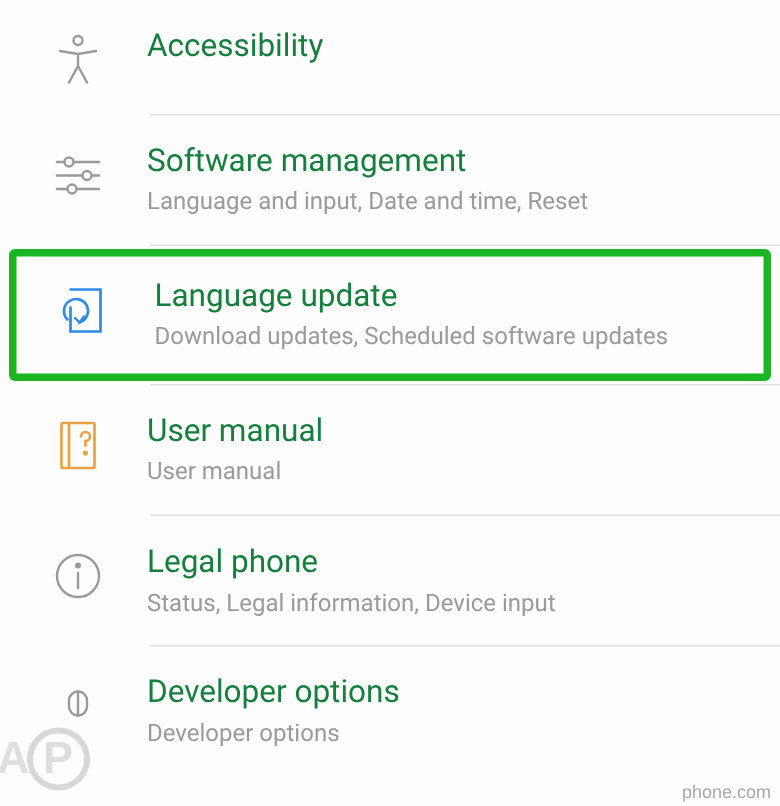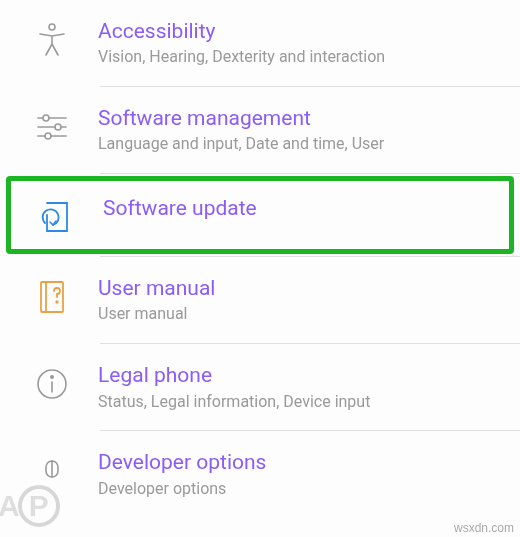--- a/index.html
+++ b/index.html
@@ -43,21 +43,21 @@
   .icon-wrap svg {
     width: 36px;
     height: 36px;
   }
   .text-wrap {
     flex: 1;
     padding-left: 16px;
   }
   .item-title {
     font-size: 21px;
-    color: #8b5cf6;
+    color: #15803d;
     font-weight: 400;
     line-height: 1.3;
   }
   .item-sub {
     font-size: 16px;
     color: #9a9a9a;
     font-weight: 400;
     margin-top: 2px;
     line-height: 1.3;
   }
@@ -98,53 +98,53 @@
 
   <div class="settings-item">
     <div class="icon-wrap">
       <svg viewBox="0 0 36 36" fill="none" stroke="#9a9a9a" stroke-width="1.6" stroke-linecap="round">
         <circle cx="18" cy="5" r="3"></circle>
         <path d="M6 12 L18 14 L30 12 M18 14 L18 22 M18 22 L12 33 M18 22 L24 33"></path>
       </svg>
     </div>
     <div class="text-wrap">
       <div class="item-title">Accessibility</div>
-      <div class="item-sub">Vision, Hearing, Dexterity and interaction</div>
     </div>
   </div>
   <div class="divider"></div>
 
   <div class="settings-item">
     <div class="icon-wrap">
       <svg viewBox="0 0 36 36" fill="none" stroke="#9a9a9a" stroke-width="1.6" stroke-linecap="round">
         <line x1="4" y1="9" x2="32" y2="9"></line>
         <circle cx="12" cy="9" r="3" fill="#fdfdfd"></circle>
         <line x1="4" y1="18" x2="32" y2="18"></line>
         <circle cx="24" cy="18" r="3" fill="#fdfdfd"></circle>
         <line x1="4" y1="27" x2="32" y2="27"></line>
         <circle cx="14" cy="27" r="3" fill="#fdfdfd"></circle>
       </svg>
     </div>
     <div class="text-wrap">
       <div class="item-title">Software management</div>
-      <div class="item-sub">Language and input, Date and time, User</div>
+      <div class="item-sub">Language and input, Date and time, Reset</div>
     </div>
   </div>
   <div class="divider"></div>
 
   <div class="settings-item highlighted">
     <div class="icon-wrap">
       <svg viewBox="0 0 36 36" fill="none" stroke="#2b8be6" stroke-width="1.8" stroke-linecap="round">
         <path d="M8 4 L28 4 L28 32 L8 32 L8 16"></path>
         <path d="M6 24 A8 8 0 1 1 14 26"></path>
         <path d="M11 23 L14 26 L17 22" stroke-width="1.6"></path>
       </svg>
     </div>
     <div class="text-wrap">
-      <div class="item-title">Software update</div>
+      <div class="item-title">Language update</div>
+      <div class="item-sub">Download updates, Scheduled software updates</div>
     </div>
   </div>
   <div class="divider"></div>
 
   <div class="settings-item">
     <div class="icon-wrap">
       <svg viewBox="0 0 36 36" fill="none" stroke="#e8a245" stroke-width="1.8" stroke-linecap="round">
         <rect x="7" y="3" width="22" height="30" rx="1"></rect>
         <line x1="12" y1="3" x2="12" y2="33"></line>
         <path d="M20 12 a3 3 0 1 1 3 3 v3"></path>
@@ -185,13 +185,13 @@
       <div class="item-sub">Developer options</div>
     </div>
   </div>
 
 </div>
 
 <div class="watermark-left">
   <span>A</span>
     <span class="circle">P</span>
 </div>
-<div class="watermark-right">wsxdn.com</div>
+<div class="watermark-right">phone.com</div>
 
 </body></html>

